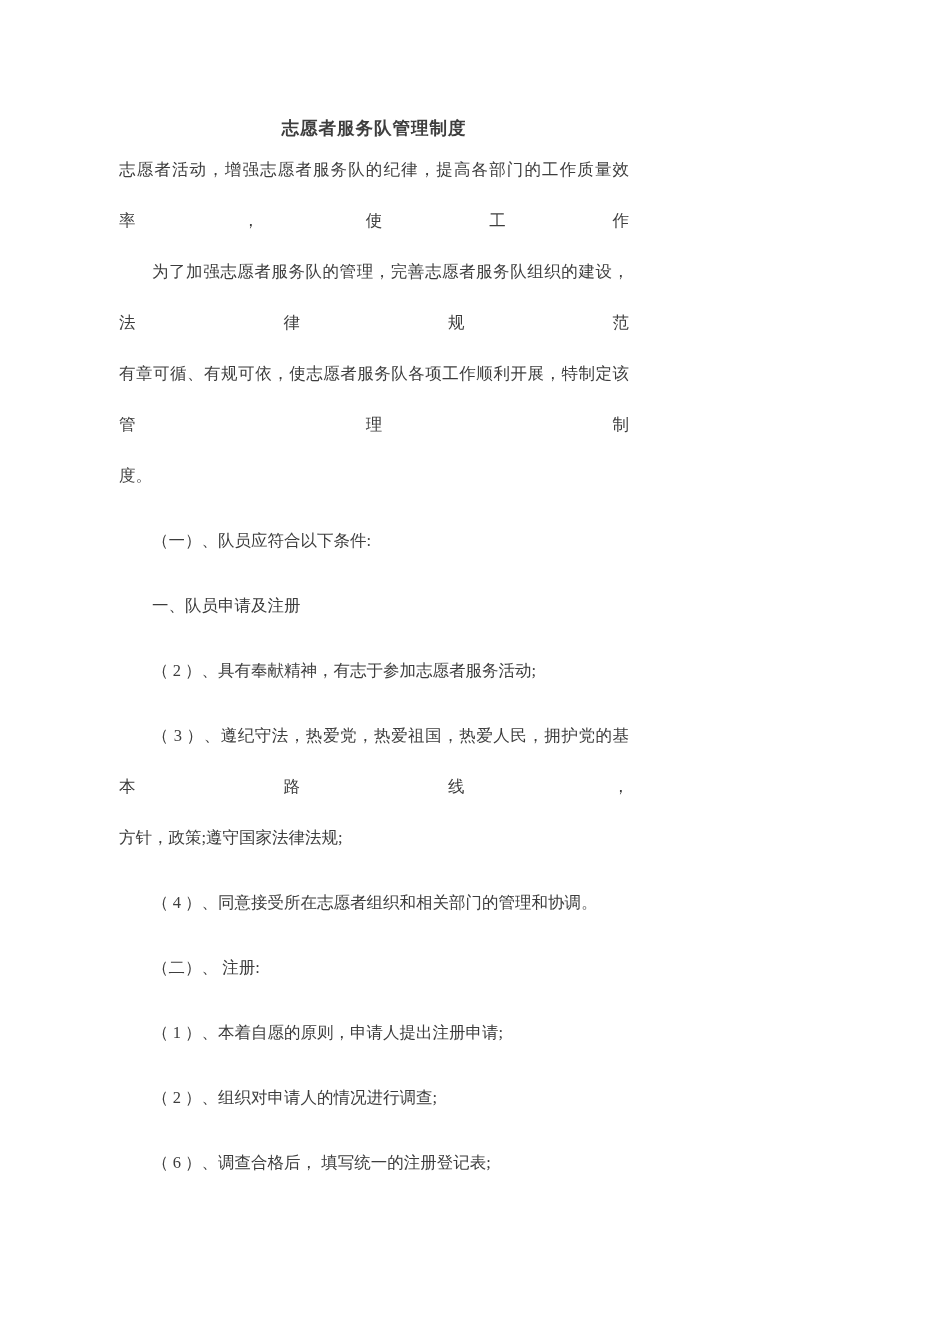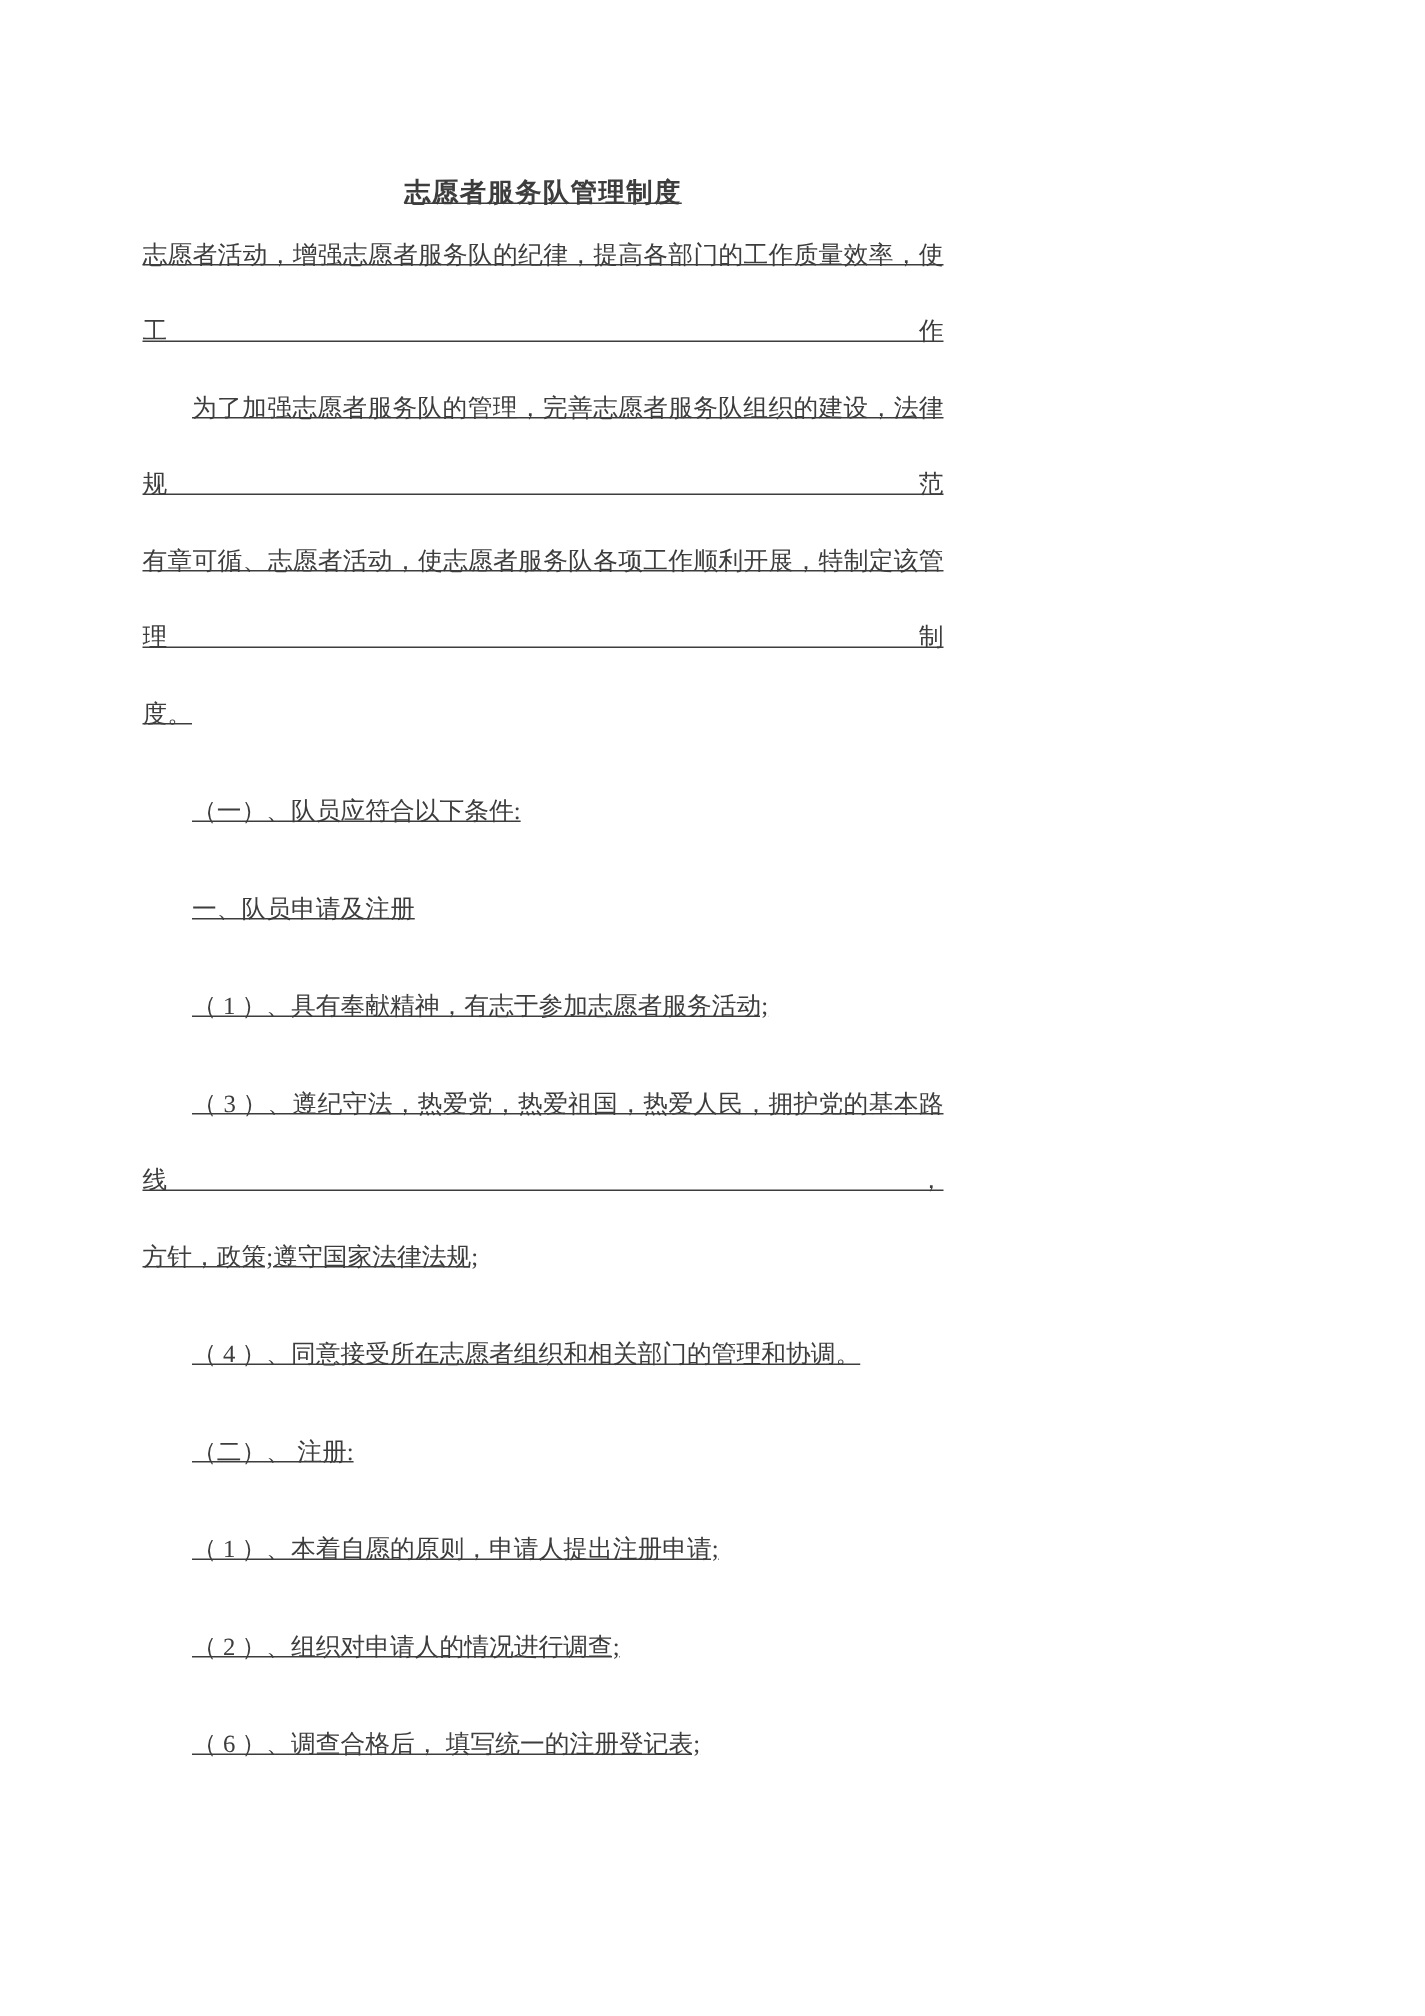--- a/index.html
+++ b/index.html
@@ -10,24 +10,23 @@
   body {
     width: 950px;
     height: 1344px;
     overflow: hidden;
     font-family: "Liberation Serif", serif;
   }
   .page {
     box-sizing: border-box;
     width: 794px;
     height: 1344px;
-    padding: 112px 165px 0 95px;
+    padding: 112px 165px 0 119px;
     background: var(--paper, #ffffff);
     color: var(--ink, #3d3d3d);
-    text-decoration: underline;
   }
   .doc-title {
     font-size: 17.5px;
     font-weight: bold;
     letter-spacing: 1px;
     line-height: 32px;
     text-align: center;
     margin: 0;
   }
   .para {
@@ -49,31 +48,31 @@
 </style>
 </head>
 <body>
 
 <div class="page" style="--ink: #3d3d3d; --paper: #ffffff;">
   <h1 class="doc-title">志愿者服务队管理制度</h1>
   <div>
       <div class="para">
         <div class="line just">志愿者活动，增强志愿者服务队的纪律，提高各部门的工作质量效率，使工作</div>
         <div class="line first just">为了加强志愿者服务队的管理，完善志愿者服务队组织的建设，法律规范</div>
-        <div class="line just">有章可循、志愿者活动，使志愿者服务队各项工作顺利开展，特制定该管理制</div>
+        <div class="line just">有章可循、有规可依，使志愿者服务队各项工作顺利开展，特制定该管理制</div>
         <div class="line">度。</div>
       </div>
       <div class="para">
         <div class="line first">（一）、队员应符合以下条件:</div>
       </div>
       <div class="para">
         <div class="line first">一、队员申请及注册</div>
       </div>
       <div class="para">
-        <div class="line first">（ 1 ）、具有奉献精神，有志于参加志愿者服务活动;</div>
+        <div class="line first">（ 2 ）、具有奉献精神，有志于参加志愿者服务活动;</div>
       </div>
       <div class="para">
         <div class="line first just">（ 3 ）、遵纪守法，热爱党，热爱祖国，热爱人民，拥护党的基本路线，</div>
         <div class="line">方针，政策;遵守国家法律法规;</div>
       </div>
       <div class="para">
         <div class="line first">（ 4 ）、同意接受所在志愿者组织和相关部门的管理和协调。</div>
       </div>
       <div class="para">
         <div class="line first">（二）、 注册:</div>

